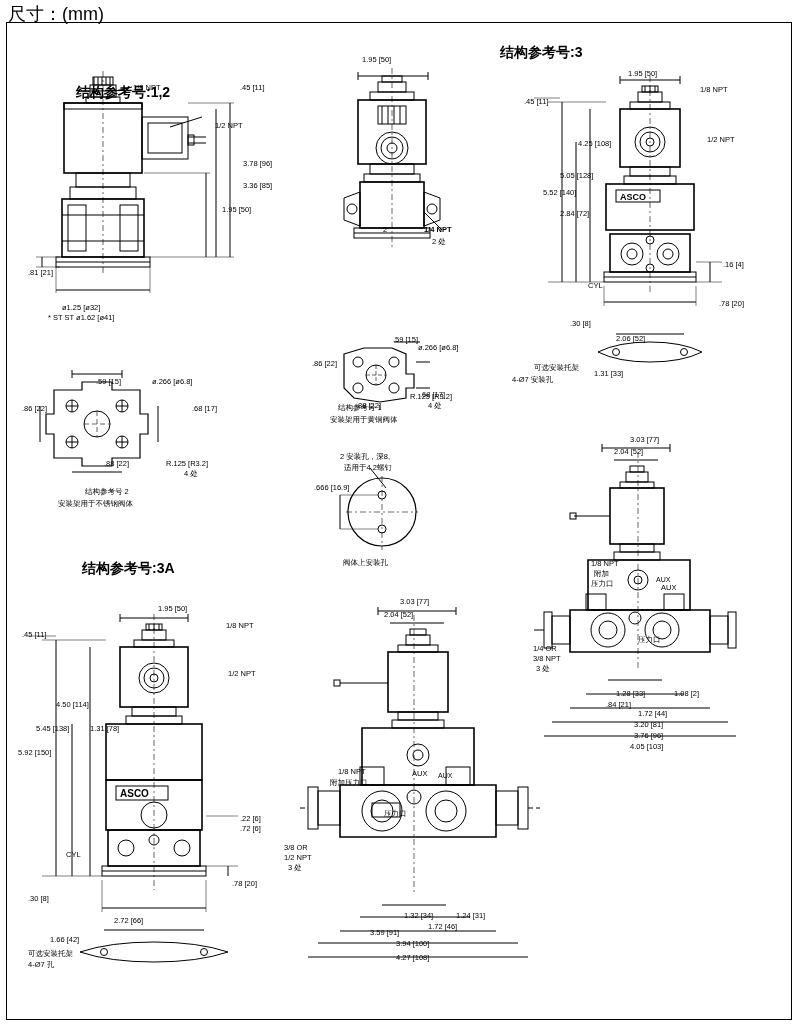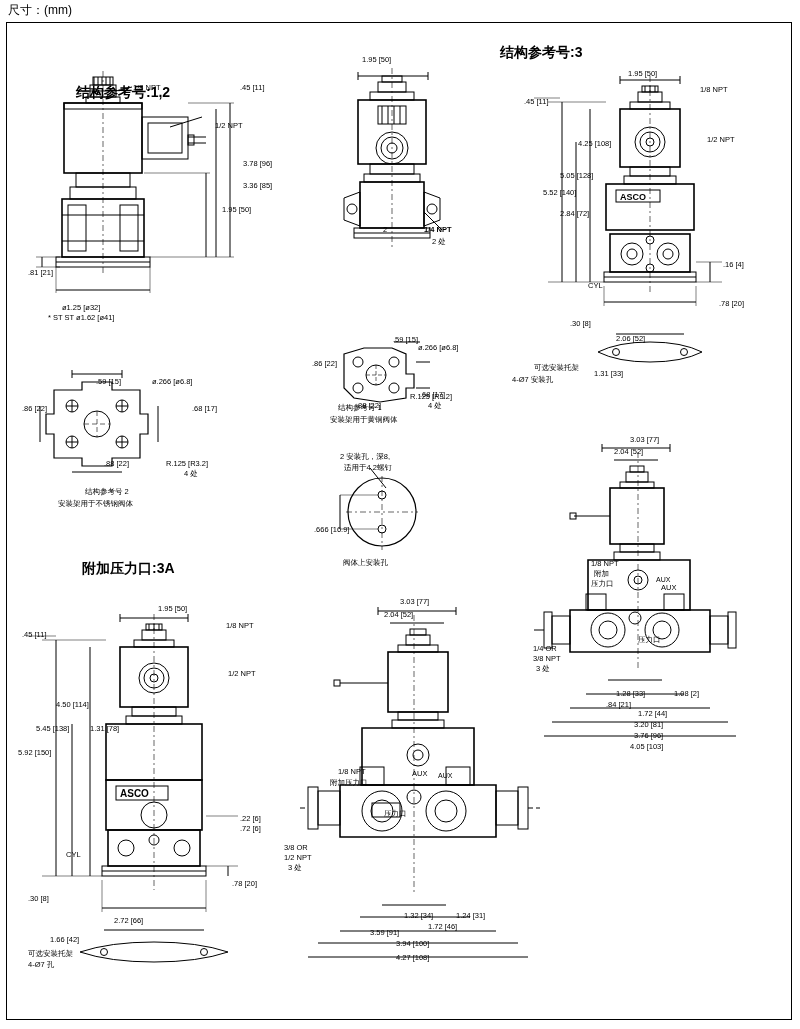--- a/index.html
+++ b/index.html
@@ -1,32 +1,32 @@
 <!DOCTYPE html>
 <html><head>
 <meta charset="utf-8">
 <style>
   html,body{margin:0;padding:0;background:#fff;}
   body{width:800px;height:1029px;font-family:"Liberation Sans",sans-serif;color:#000;position:relative;overflow:hidden;}
-  .units{position:absolute;left:8px;top:2px;font-size:12px;}
+  .units{position:absolute;left:8px;top:2px;font-size:18px;}
   .frame{position:absolute;left:6px;top:22px;width:786px;height:998px;border:1px solid #000;box-sizing:border-box;}
   .sect-title{position:absolute;font-size:14px;font-weight:bold;white-space:nowrap;}
   .lbl{position:absolute;font-size:7.5px;white-space:nowrap;line-height:1.15;}
   .grp{position:absolute;}
   svg{position:absolute;left:0;top:0;overflow:visible;}
 </style>
 </head>
 <body>
 
 <div class="units">尺寸：(mm)</div>
 <div class="frame"></div>
 
 <div class="sect-title" style="left:76px;top:44px;margin-top:40px;">结构参考号:1,2</div>
 <div class="sect-title" style="left:500px;top:44px;">结构参考号:3</div>
-<div class="sect-title" style="left:82px;top:560px;">附加压力口:3A</div>
+<div class="sect-title" style="left:82px;top:560px;">结构参考号:3A</div>
 
 <div class="grp">
   <svg width="300" height="270" style="left:20px;top:65px;">
 
     <rect x="70" y="20" width="26" height="12" fill="none" stroke="#000"></rect>
     <rect x="73" y="12" width="20" height="8" fill="none" stroke="#000"></rect>
     <line x1="74" y1="12" x2="74" y2="20" stroke="#000"></line>
     <line x1="78" y1="12" x2="78" y2="20" stroke="#000"></line>
     <line x1="82" y1="12" x2="82" y2="20" stroke="#000"></line>
     <line x1="86" y1="12" x2="86" y2="20" stroke="#000"></line>
@@ -194,21 +194,21 @@
     <line x1="52" y1="6" x2="52" y2="80" stroke="#000" stroke-dasharray="6,3,2,3" stroke-width="0.6"></line>
     <line x1="16" y1="42" x2="88" y2="42" stroke="#000" stroke-dasharray="6,3,2,3" stroke-width="0.6"></line>
     <line x1="10" y1="25" x2="10" y2="59" stroke="#000"></line>
     <line x1="10" y1="25" x2="48" y2="25" stroke="#000" stroke-width="0.5"></line>
     <line x1="10" y1="59" x2="48" y2="59" stroke="#000" stroke-width="0.5"></line>
     <line x1="40" y1="-2" x2="56" y2="18" stroke="#000"></line>
   </svg>
 </div>
 <div class="lbl" style="left:340px;top:453px;">2 安装孔，深8,</div>
 <div class="lbl" style="left:344px;top:464px;">适用于4.2螺钉</div>
-<div class="lbl" style="left:314px;top:526px;">.666 [16.9]</div>
+<div class="lbl" style="left:314px;top:484px;">.666 [16.9]</div>
 <div class="lbl" style="left:343px;top:559px;">阀体上安装孔</div>
 
 <div class="grp">
   <svg width="230" height="300" style="left:520px;top:62px;">
     <line x1="100" y1="18" x2="160" y2="18" stroke="#000"></line>
     <line x1="100" y1="14" x2="100" y2="22" stroke="#000"></line>
     <line x1="160" y1="14" x2="160" y2="22" stroke="#000"></line>
 
     <rect x="118" y="30" width="24" height="10" fill="none" stroke="#000"></rect>
     <rect x="122" y="24" width="16" height="6" fill="none" stroke="#000"></rect>

